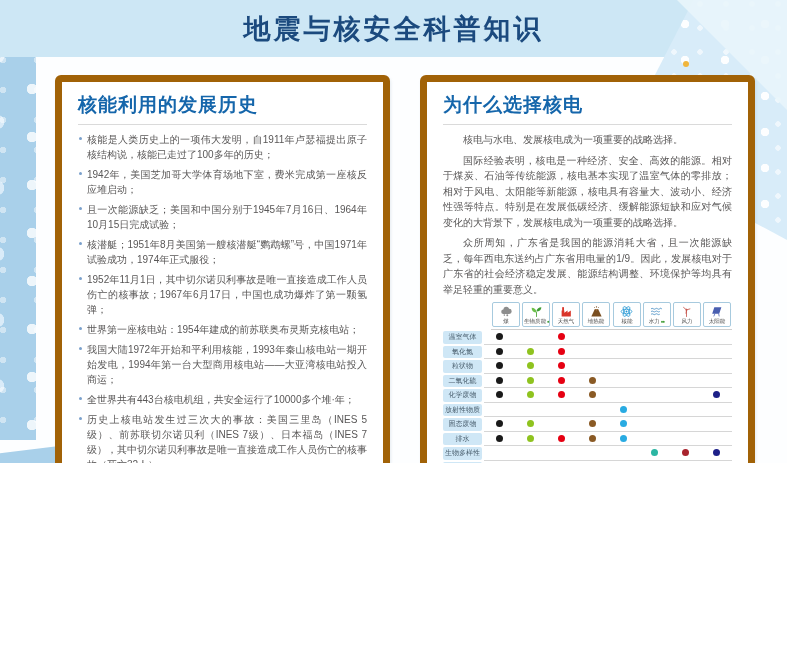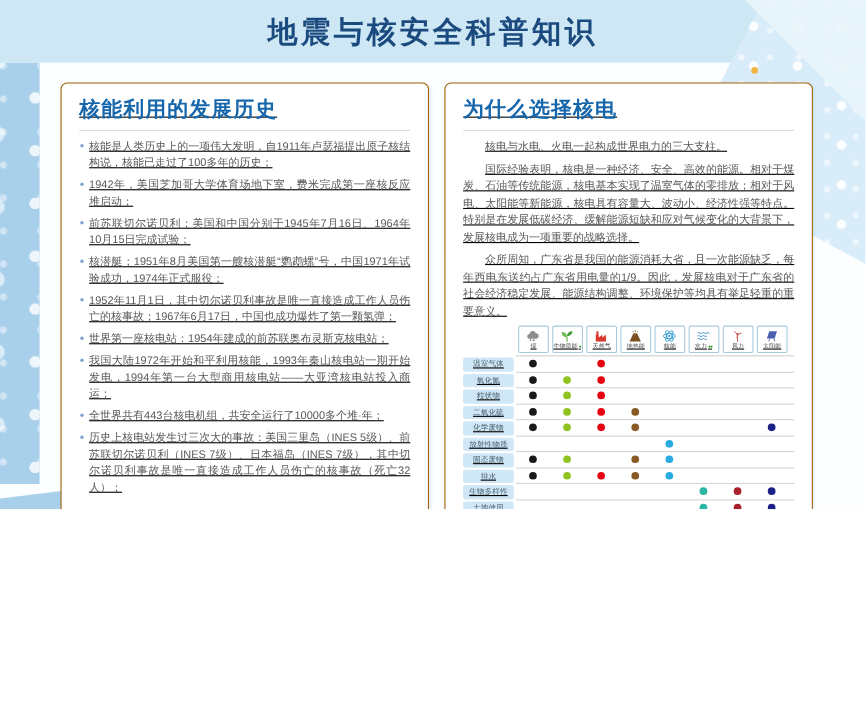--- a/index.html
+++ b/index.html
@@ -31,24 +31,24 @@
   #deco-top-right2{right:0;top:0;width:110px;height:110px;background:#e9f5fb;opacity:.9;z-index:3;
       clip-path:polygon(0 0,100% 0,100% 100%);}
   .ydot{border-radius:50%;z-index:4;}
   #dot-yellow-1{left:683px;top:61px;width:6px;height:6px;background:#f0b53c;}
   #dot-yellow-2{left:314px;top:583px;width:8px;height:8px;background:#f5a93c;}
   
   #strip-slate{left:0;top:602px;width:787px;height:11px;background:#8aa6c6;z-index:2;}
   #strip-navy{left:0;top:613px;width:787px;height:32px;background:#124a80;z-index:2;}
   
   .card{position:absolute;top:75px;width:335px;height:413px;background:#fff;
-        border:1px solid #a16207;border-radius:6px;box-shadow:1px 2px 3px rgba(120,150,180,.18);
-        padding:10px 16px;box-sizing:border-box;z-index:5;overflow:hidden;text-decoration:underline;}
+        border:7px solid #a16207;border-radius:6px;box-shadow:1px 2px 3px rgba(120,150,180,.18);
+        padding:10px 16px;box-sizing:border-box;z-index:5;overflow:hidden;}
   #left-card{left:55px;}
-  #right-card{left:404px;}
+  #right-card{left:420px;}
   .card-title{font-size:19px;font-weight:bold;color:#1566ab;letter-spacing:1px;}
   .card-rule{border:none;border-top:1px solid #dadada;margin:6px 0 7px;}
   
   .bullet{position:relative;padding-left:9px;margin-bottom:5px;font-size:10px;line-height:1.5;
           color:#595757;text-align:justify;}
   .bdot{position:absolute;left:1px;top:5px;width:3px;height:3px;border-radius:50%;background:#7aa0cc;}
   
   .para{font-size:10px;line-height:1.55;color:#595757;text-indent:2em;text-align:justify;margin:0 0 5px;}
   
   .matrix{margin-top:3px;}
@@ -94,35 +94,35 @@
   <div class="deco" id="deco-top-right2"></div>
   <div class="deco ydot" id="dot-yellow-1"></div>
   <div class="deco ydot" id="dot-yellow-2"></div>
 
   <div class="card" id="left-card">
     <div class="card-title">核能利用的发展历史</div>
     <hr class="card-rule">
     <div id="bullet-list">
         <div class="bullet"><span class="bdot"></span><span class="btext">核能是人类历史上的一项伟大发明，自1911年卢瑟福提出原子核结构说，核能已走过了100多年的历史；</span></div>
         <div class="bullet"><span class="bdot"></span><span class="btext">1942年，美国芝加哥大学体育场地下室，费米完成第一座核反应堆启动；</span></div>
-        <div class="bullet"><span class="bdot"></span><span class="btext">前苏联切尔诺贝利；美国和中国分别于1945年7月16日、1964年10月15日完成试验；</span></div>
+        <div class="bullet"><span class="bdot"></span><span class="btext">且一次能源缺乏；美国和中国分别于1945年7月16日、1964年10月15日完成试验；</span></div>
         <div class="bullet"><span class="bdot"></span><span class="btext">核潜艇；1951年8月美国第一艘核潜艇“鹦鹉螺”号，中国1971年试验成功，1974年正式服役；</span></div>
         <div class="bullet"><span class="bdot"></span><span class="btext">1952年11月1日，其中切尔诺贝利事故是唯一直接造成工作人员伤亡的核事故；1967年6月17日，中国也成功爆炸了第一颗氢弹；</span></div>
         <div class="bullet"><span class="bdot"></span><span class="btext">世界第一座核电站：1954年建成的前苏联奥布灵斯克核电站；</span></div>
         <div class="bullet"><span class="bdot"></span><span class="btext">我国大陆1972年开始和平利用核能，1993年秦山核电站一期开始发电，1994年第一台大型商用核电站——大亚湾核电站投入商运；</span></div>
         <div class="bullet"><span class="bdot"></span><span class="btext">全世界共有443台核电机组，共安全运行了10000多个堆·年；</span></div>
         <div class="bullet"><span class="bdot"></span><span class="btext">历史上核电站发生过三次大的事故：美国三里岛（INES 5级）、前苏联切尔诺贝利（INES 7级）、日本福岛（INES 7级），其中切尔诺贝利事故是唯一直接造成工作人员伤亡的核事故（死亡32人）；</span></div>
       </div>
   </div>
 
   <div class="card" id="right-card">
     <div class="card-title">为什么选择核电</div>
     <hr class="card-rule">
     <div id="para-list">
-        <p class="para">核电与水电、火电一起构成世界电力的三大支柱。</p>
+        <p class="para">核电与水电、发展核电成为一项重要的战略选择。</p>
         <p class="para">国际经验表明，核电是一种经济、安全、高效的能源。相对于煤炭、石油等传统能源，核电基本实现了温室气体的零排放；相对于风电、太阳能等新能源，核电具有容量大、波动小、经济性强等特点。特别是在发展低碳经济、缓解能源短缺和应对气候变化的大背景下，发展核电成为一项重要的战略选择。</p>
         <p class="para">众所周知，广东省是我国的能源消耗大省，且一次能源缺乏，每年西电东送约占广东省用电量的1/9。因此，发展核电对于广东省的社会经济稳定发展、能源结构调整、环境保护等均具有举足轻重的重要意义。</p>
       </div>
     <div class="matrix">
       <div id="matrix-head">
           <div class="matrix-headcell">
             <div class="headbox">
               <span class="hicon">
                 <svg viewBox="0 0 24 24">
                   <path d="M6.5 16.5a4 4 0 0 1-.4-8A5.5 5.5 0 0 1 16.8 7.1 4.5 4.5 0 0 1 17 16.4z" fill="#8d8d8d"></path>

